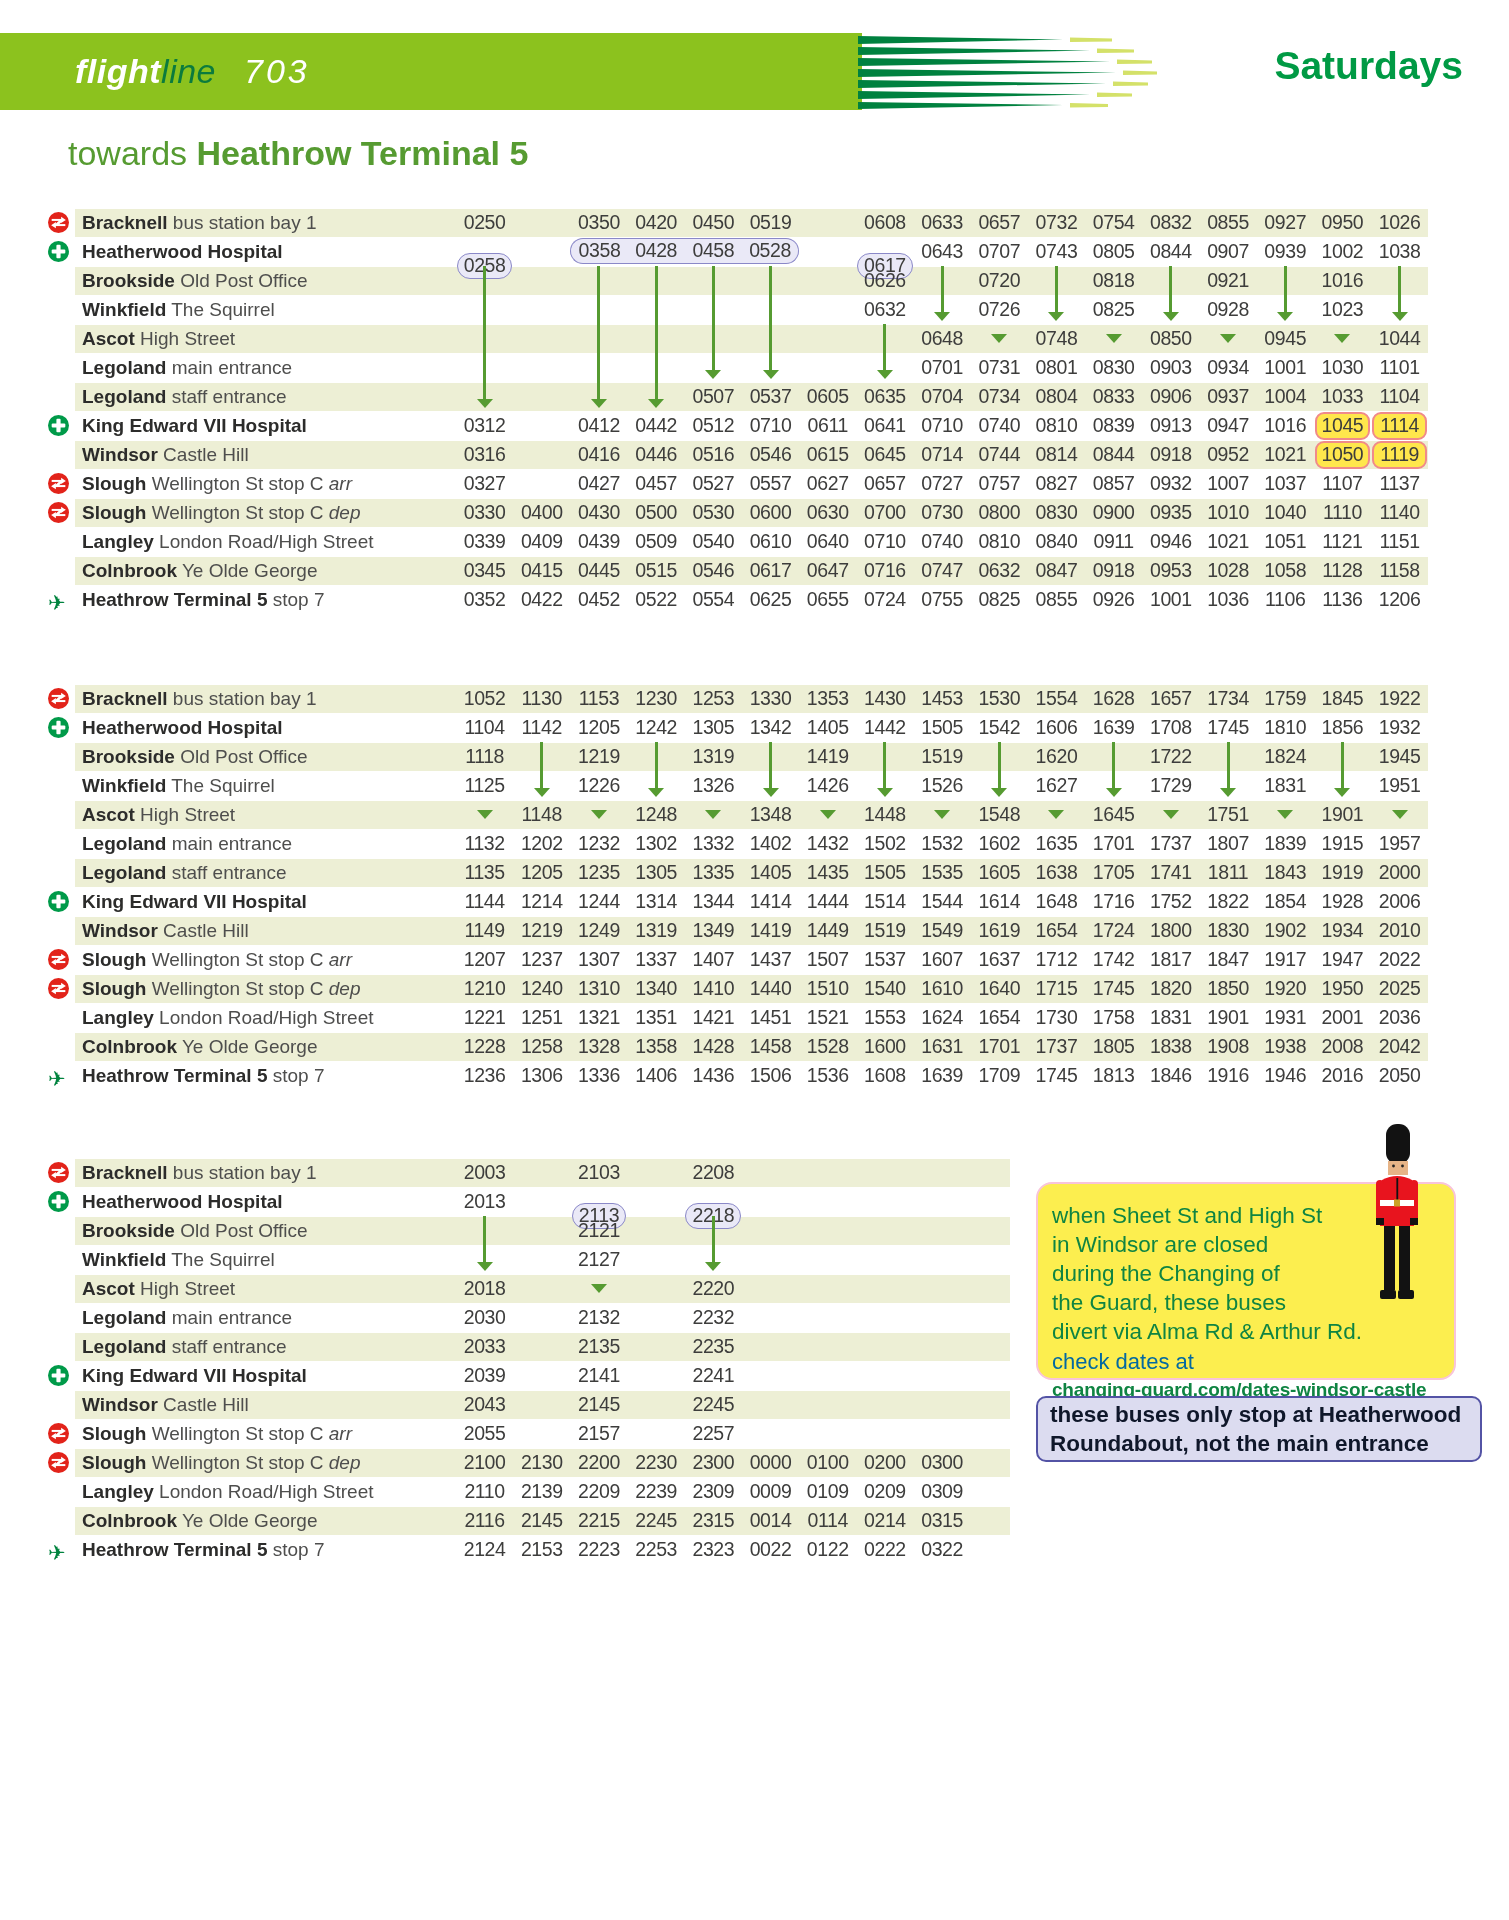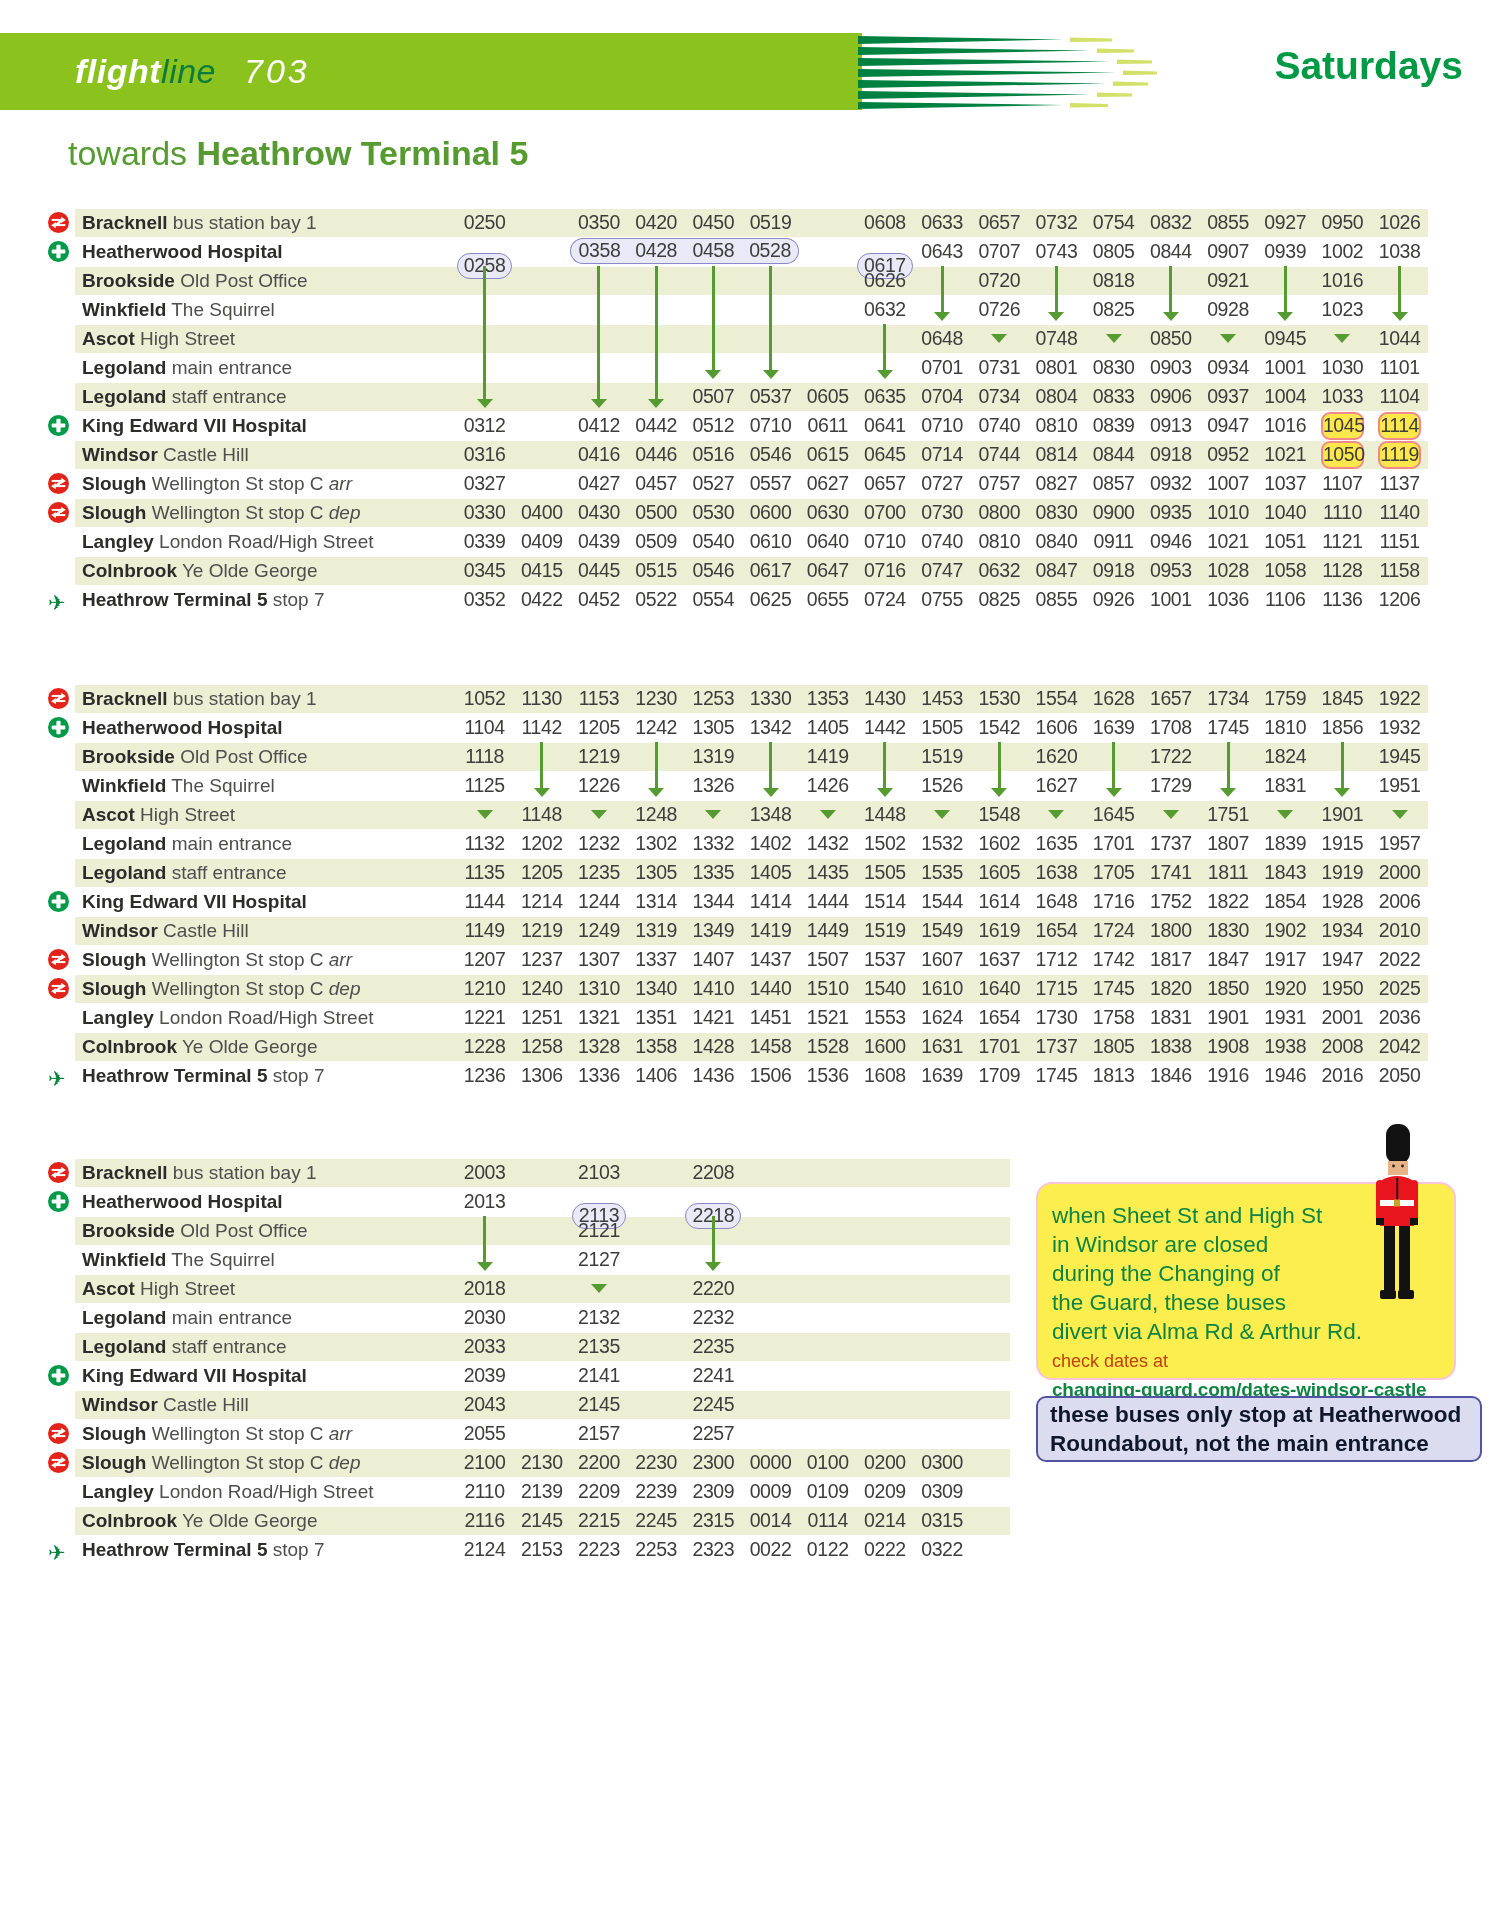--- a/index.html
+++ b/index.html
@@ -36,28 +36,28 @@
   .ahead{position:absolute;left:50%;bottom:3px;margin-left:-8px;width:0;height:0;
          border-left:8px solid transparent;border-right:8px solid transparent;border-top:9px solid #569b31;}
   .vonly{display:inline-block;margin-top:10px;width:0;height:0;vertical-align:top;
          border-left:8px solid transparent;border-right:8px solid transparent;border-top:9px solid #569b31;}
   .pill{display:inline-block;height:26px;line-height:23px;padding:0 6px;margin-top:16px;background:#eae9f7;
         border:1.5px solid #8a88c8;border-radius:13px;box-sizing:border-box;}
   .seg{display:block;height:26px;line-height:23px;margin-top:1px;background:#eae9f7;box-sizing:border-box;
        border-top:1.5px solid #8a88c8;border-bottom:1.5px solid #8a88c8;}
   .seg.start{border-left:1.5px solid #8a88c8;border-radius:13px 0 0 13px;}
   .seg.end{border-right:1.5px solid #8a88c8;border-radius:0 13px 13px 0;}
-  .ybox{display:inline-block;height:28px;line-height:23px;width:43px;margin-top:.5px;background:#ffe74c;
+  .ybox{display:inline-block;height:28px;line-height:23px;width:55px;margin-top:.5px;background:#ffe74c;
         border:2px solid #f08a8a;border-radius:9px;box-sizing:border-box;}
 
   
   .note-guard{position:absolute;left:1036px;top:1182px;width:420px;height:198px;background:#fcee4f;
               border:2.5px solid #f8c4d9;border-radius:16px;box-sizing:border-box;padding:17px 0 0 14px;}
   .note-guard .lines{font-size:22.5px;line-height:29px;color:#0f8442;white-space:pre-line;}
-  .note-guard .check{font-size:18px;line-height:31px;color:#c2410c;}
+  .note-guard .check{font-size:22px;line-height:31px;color:#0369a1;}
   .note-guard .url{font-size:19px;font-weight:700;line-height:26px;color:#0f8442;letter-spacing:-.2px;}
   .guard{position:absolute;left:1368px;top:1124px;z-index:3;}
   .note-round{position:absolute;left:1036px;top:1396px;width:446px;height:66px;background:#dcdcf0;
               border:2.5px solid #5353a5;border-radius:10px;box-sizing:border-box;padding:2px 0 0 12px;
               font-size:22.5px;font-weight:700;line-height:29px;color:#0f172a;white-space:pre-line;}
   .plane-glyph{font-size:21px;line-height:21px;color:#00833e;font-style:normal;}
 </style>
 </head>
 <body>
 

